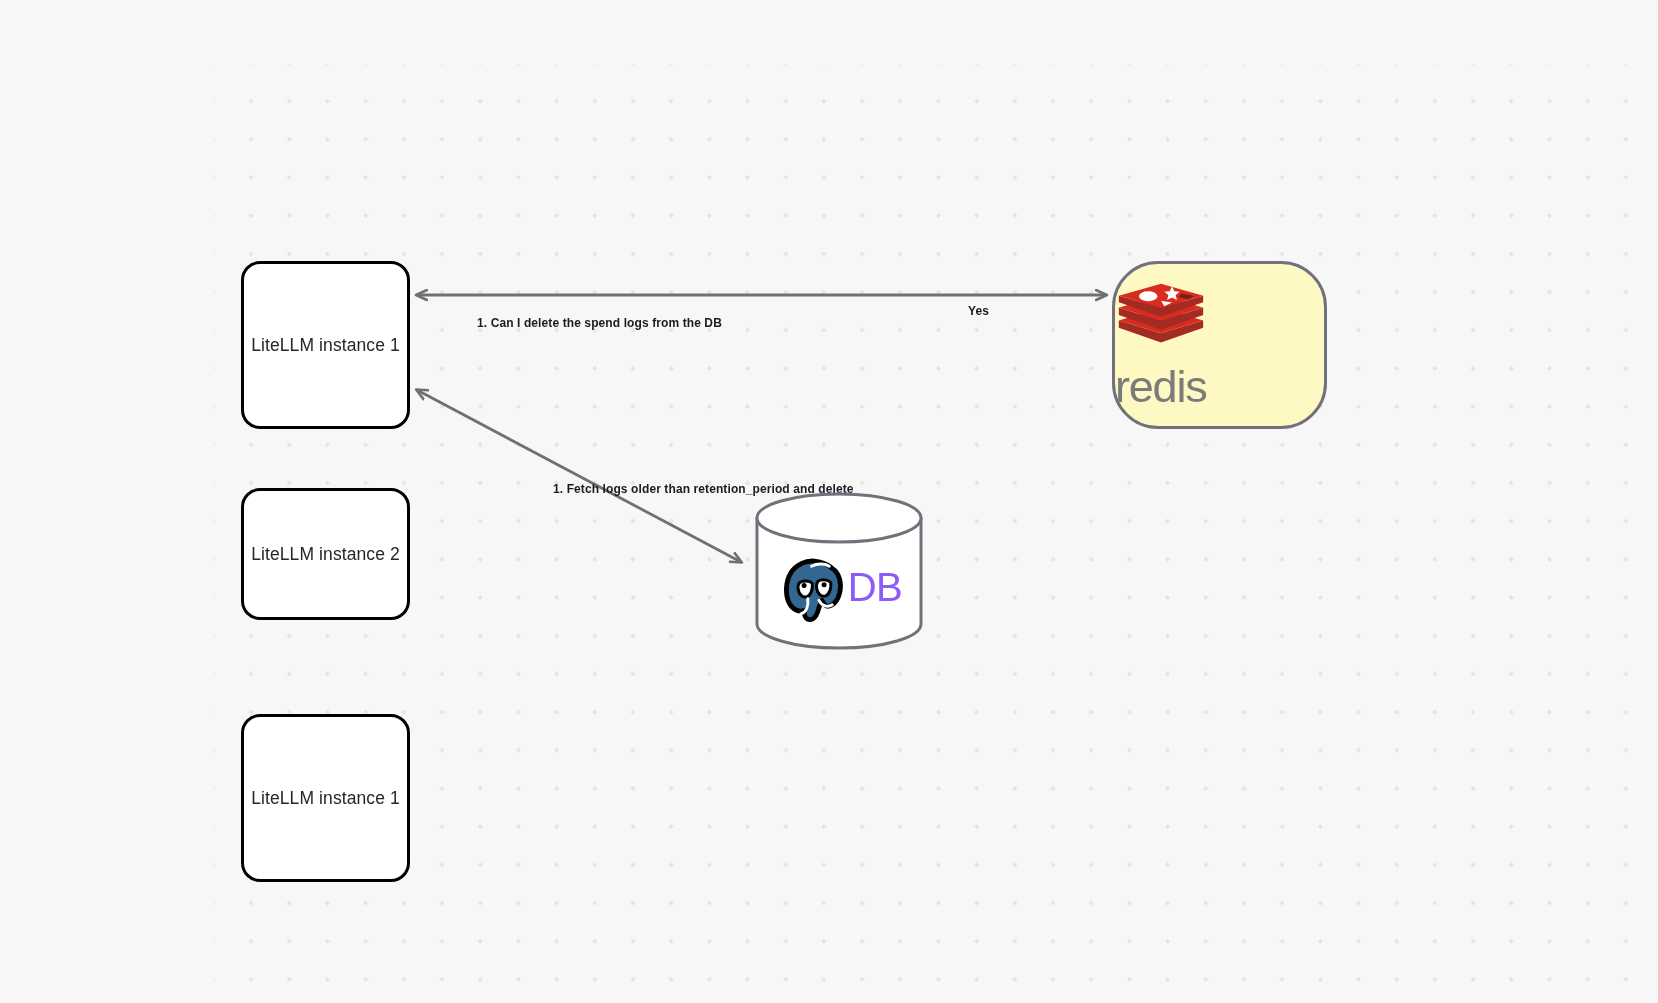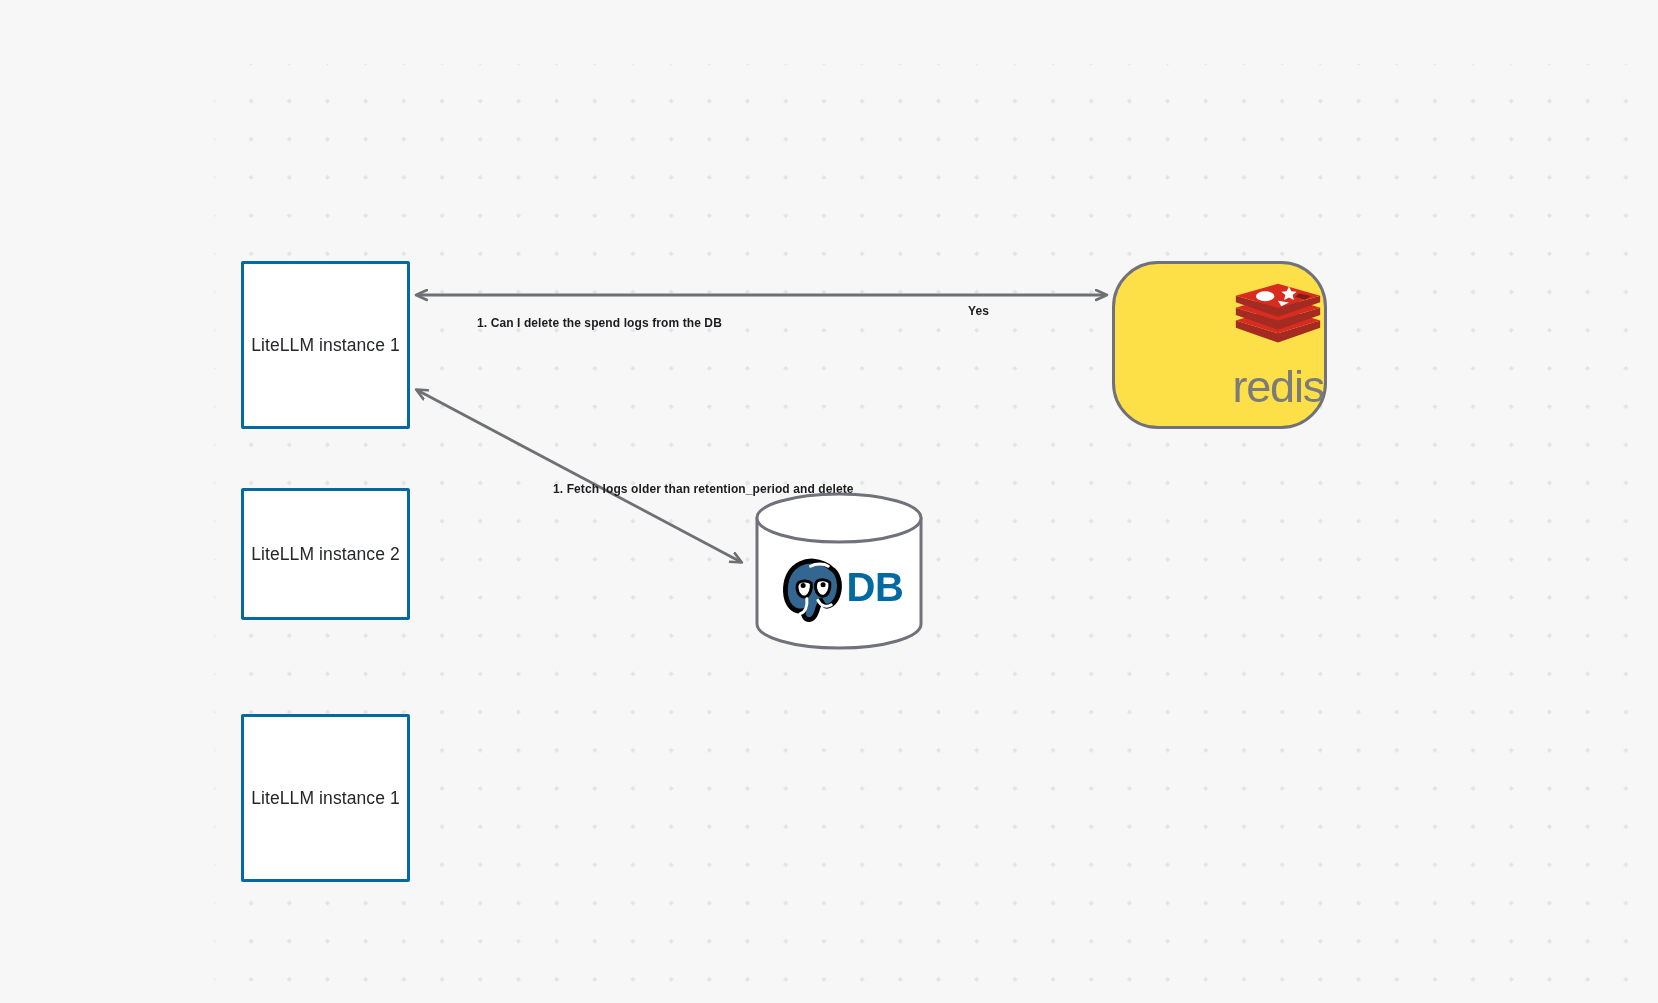--- a/index.html
+++ b/index.html
@@ -28,22 +28,22 @@
     bottom: 0;
     background-image: radial-gradient(circle, #e3e4e6 2.1px, rgba(0,0,0,0) 2.2px);
     background-size: 38.2px 38.2px;
     background-position: 18px 18px;
     pointer-events: none;
   }
   
   .node-box {
     position: absolute;
     background: #ffffff;
-    border: 3px solid #0369a1;
-    border-radius: 2px;
+    border: 3px solid #000000;
+    border-radius: 19px;
     box-sizing: border-box;
     display: flex;
     align-items: center;
     justify-content: center;
   }
   .node-box .node-label {
     font-size: 17.5px;
     color: #26272b;
     font-weight: 400;
     letter-spacing: 0.1px;
@@ -54,27 +54,27 @@
   #instance-2 { left: 241px; top: 488px; width: 169px; height: 132px; }
   #instance-3 { left: 241px; top: 714px; width: 169px; height: 168px; }
 
   
   #redis-node {
     position: absolute;
     left: 1112px;
     top: 261px;
     width: 215px;
     height: 168px;
-    background: #fde047;
+    background: #fef9c3;
     border: 3px solid #70717a;
     border-radius: 46px;
     box-sizing: border-box;
     display: flex;
     flex-direction: column;
-    align-items: flex-end;
+    align-items: flex-start;
     justify-content: center;
     gap: 12px;
   }
   #redis-logo-mark { width: 92px; height: 66px; display:block; }
   #redis-wordmark {
     font-size: 45px;
     font-weight: 400;
     color: #7b7b7b;
     letter-spacing: -1.2px;
     line-height: 1;
@@ -98,22 +98,22 @@
     width: 170px;
     height: 86px;
     display: flex;
     align-items: center;
     justify-content: center;
     gap: 0px;
   }
   #pg-elephant { width: 74px; height: 74px; display:block; }
   #db-text {
     font-size: 40px;
-    color: #0369a1;
-    font-weight: 700;
+    color: #8b5cf6;
+    font-weight: 400;
     letter-spacing: -0.5px;
     line-height: 1;
     margin-left: -2px;
   }
 
   
   #arrow-layer {
     position: absolute;
     left: 0; top: 0;
     width: 1658px; height: 1003px;

